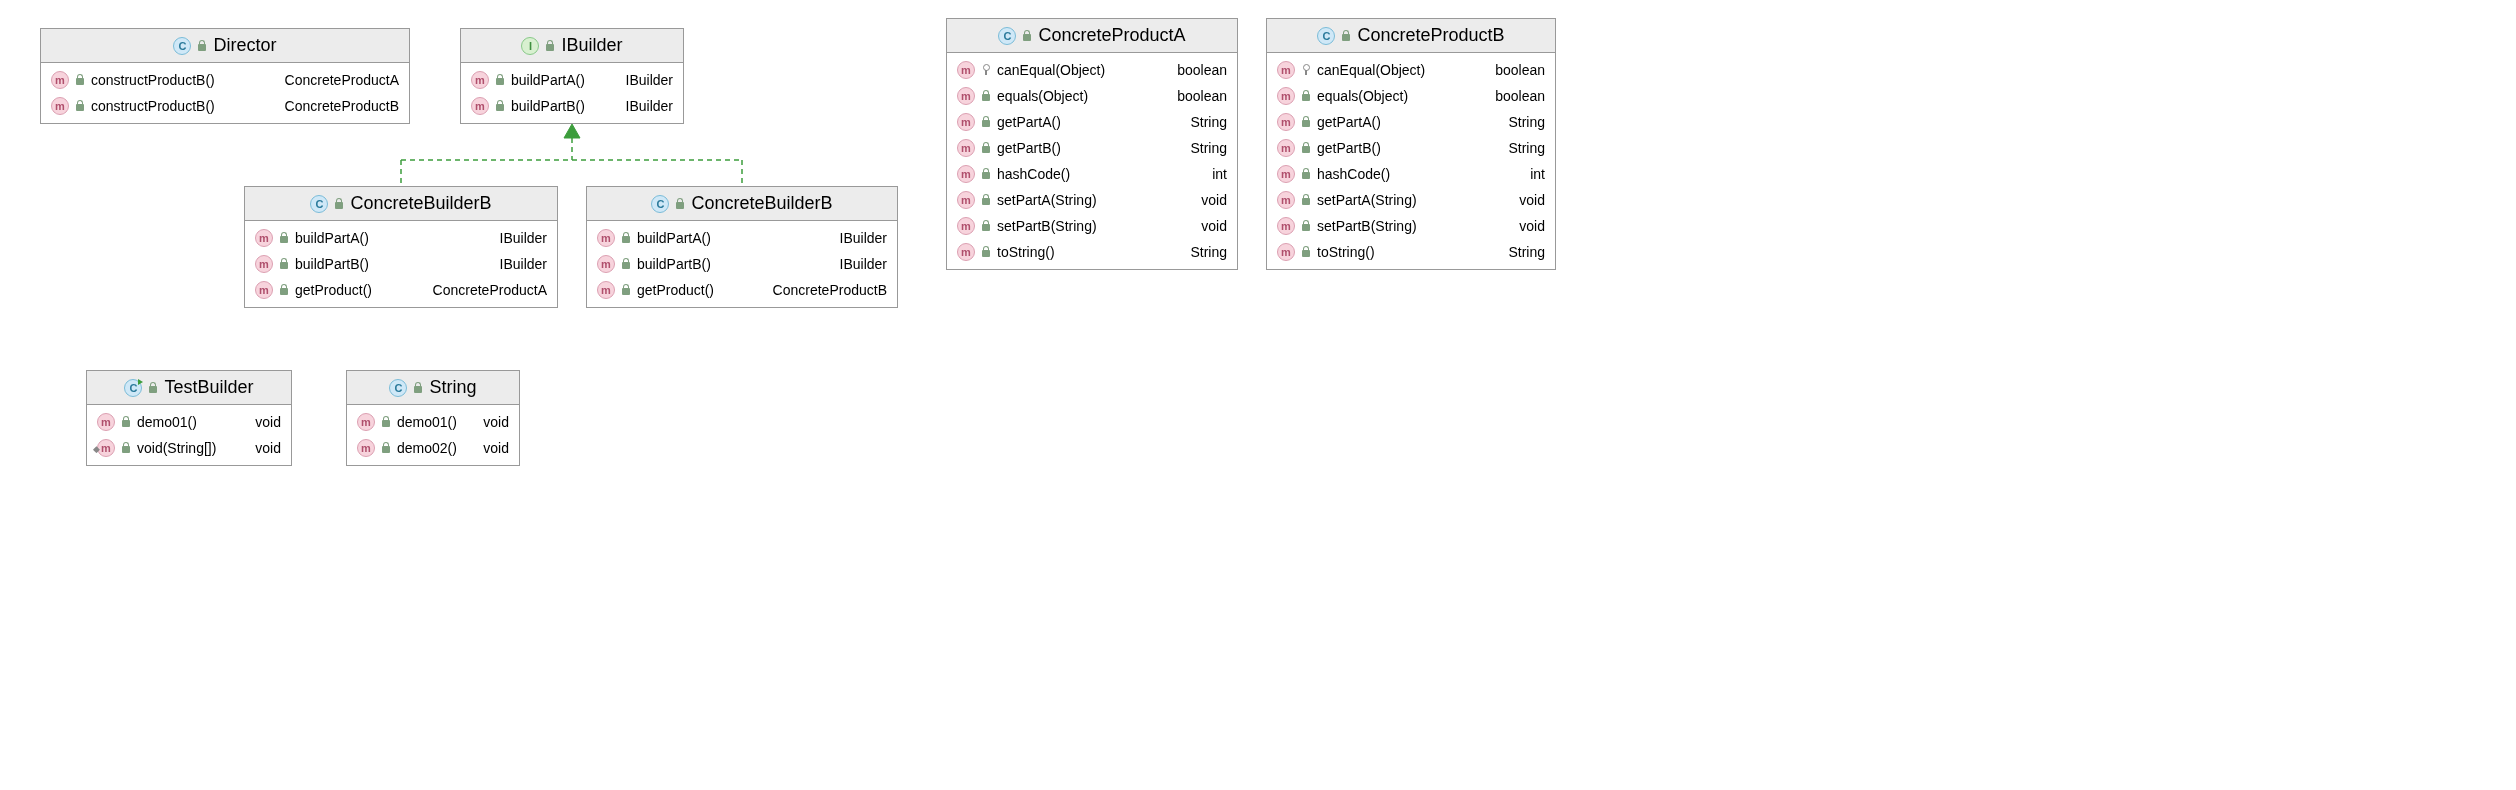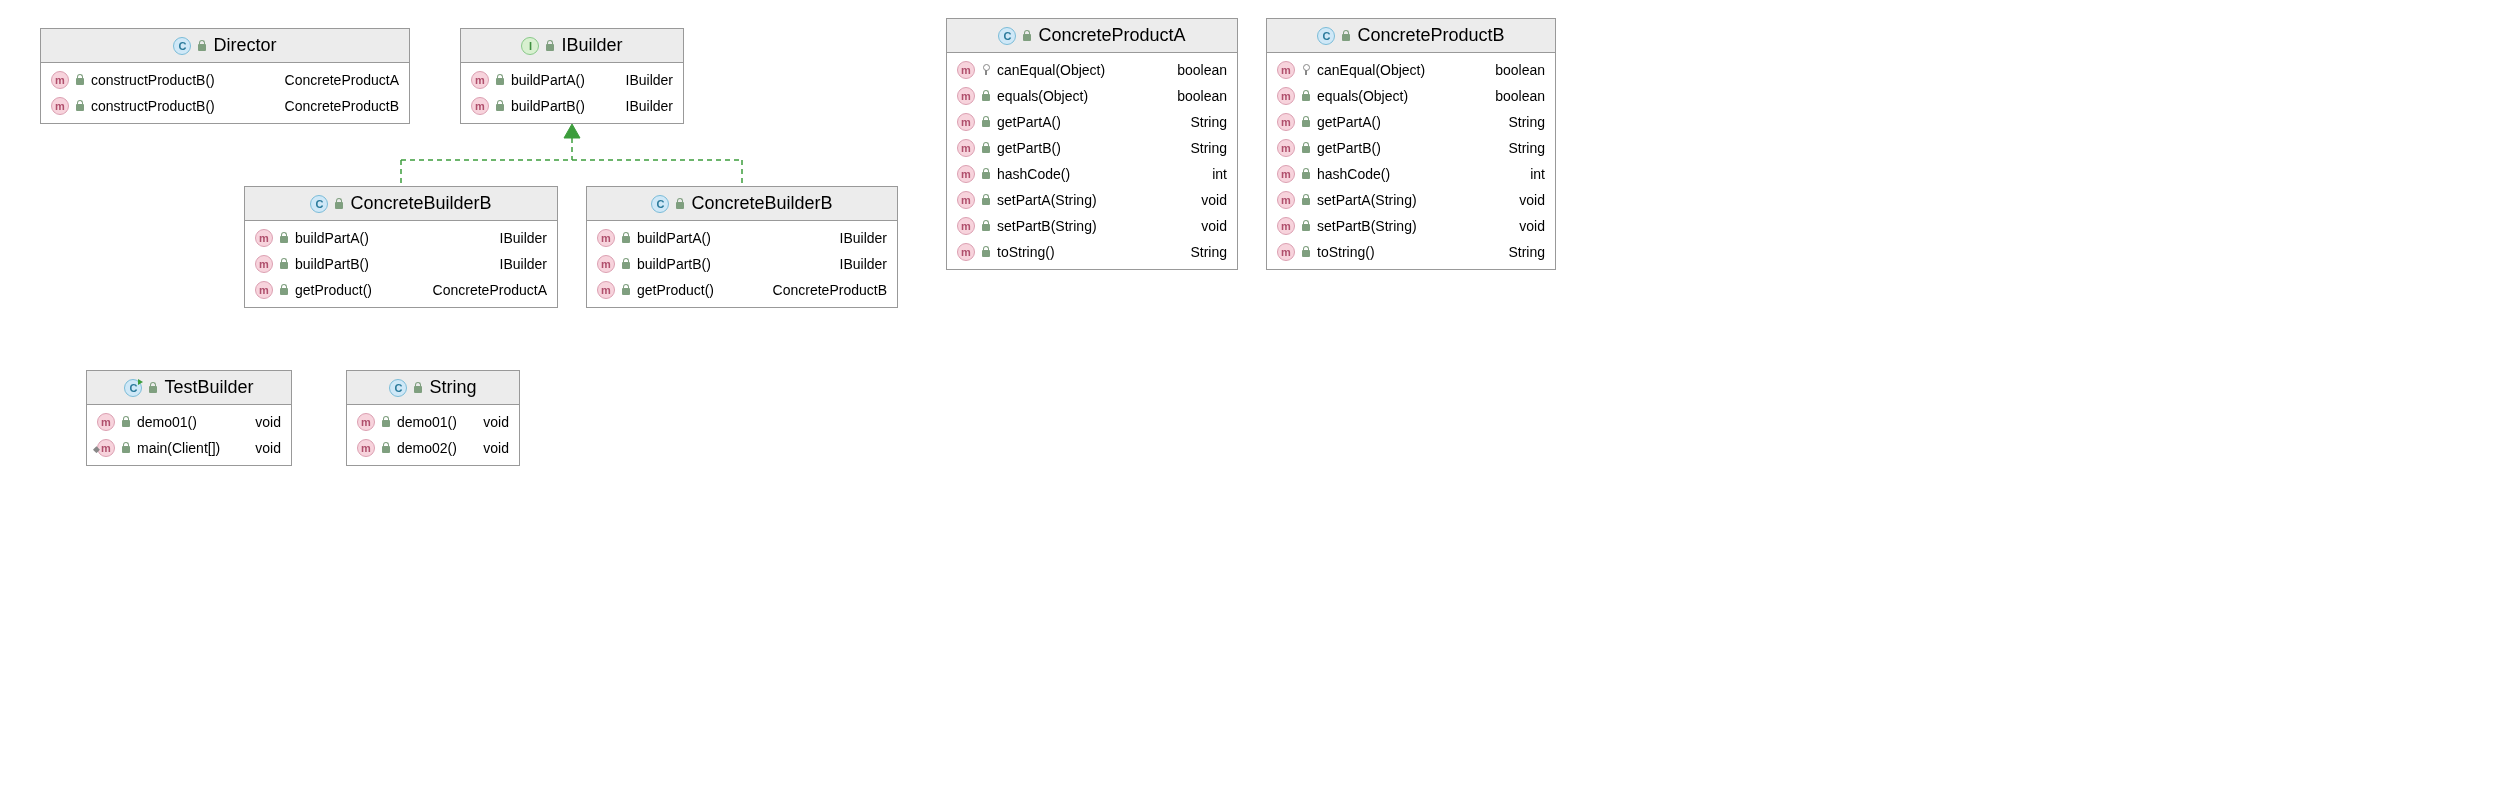--- a/index.html
+++ b/index.html
@@ -354,21 +354,21 @@
       <div class="member-row">
         <span class="ico ico-method">m</span>
         <span class="lock"></span>
         <span class="member-name">demo01()</span>
         <span class="member-ret">void</span>
       </div>
       <div class="member-row" style="position:relative;">
         <span class="ico ico-method">m</span>
         <span class="static-marker">◆</span>
         <span class="lock"></span>
-        <span class="member-name">main(Client[])</span>
+        <span class="member-name">void(String[])</span>
         <span class="member-ret">void</span>
       </div>
     </div>
   </div>
 
   <div class="class-box" style="left:346px; top:370px; width:174px;">
     <div class="class-header">
       <span class="ico ico-class">C</span>
       <span class="lock"></span>
       <span class="title">String</span>

